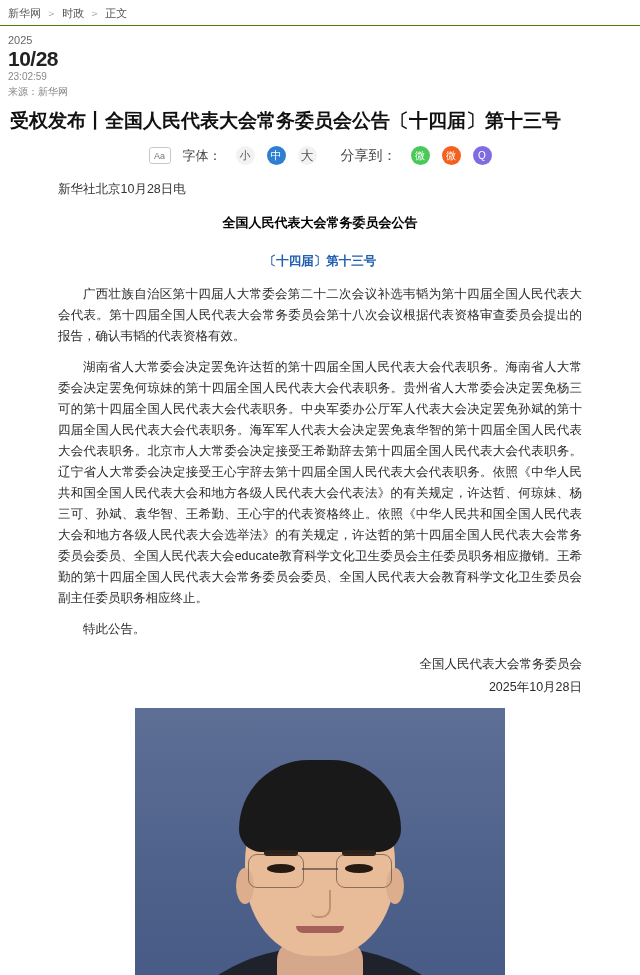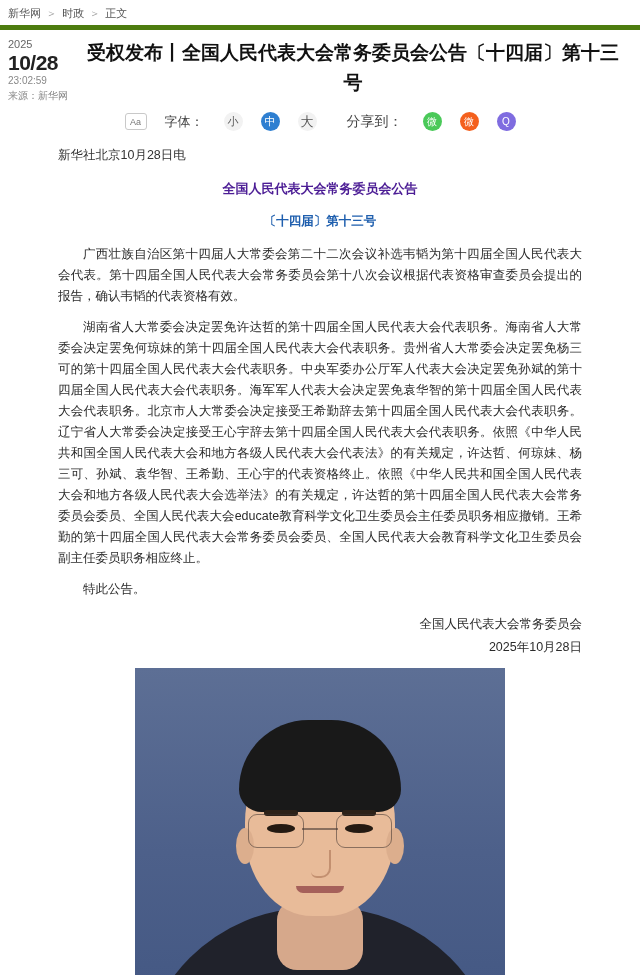--- a/index.html
+++ b/index.html
@@ -14,29 +14,30 @@
     color: #222;
     overflow: hidden;
     position: relative;
   }
 
   
   .breadcrumb {
     font-size: 11px;
     color: #555;
     padding: 6px 8px 4px 8px;
-    border-bottom: 5px solid #4d7c0f;
+    border-bottom: 1px solid #4d7c0f;
     white-space: nowrap;
   }
   .breadcrumb .crumb { color: #555; }
   .breadcrumb .sep { color: #999; margin: 0 2px; }
 
   
   .header {
     display: flex;
+    flex-direction: column;
     align-items: flex-start;
     padding: 6px 10px 0 8px;
   }
   .datecol {
     width: 70px;
     flex: 0 0 70px;
     text-align: left;
     padding-top: 2px;
     color: #333;
   }
@@ -74,21 +75,21 @@
     color: #111;
     text-align: center;
     letter-spacing: 0px;
   }
 
   
   .toolbar {
     display: flex;
     align-items: center;
     justify-content: center;
-    gap: 18px;
+    gap: 12px;
     margin: 10px 0 2px 0;
     font-size: 12px;
     color: #555;
   }
   .aa-icon {
     display: inline-flex;
     align-items: center;
     justify-content: center;
     width: 20px;
     height: 15px;
@@ -135,25 +136,25 @@
     line-height: 21px;
     color: #2b2b2b;
   }
   .dateline {
     font-size: 12.5px;
     color: #333;
     margin: 4px 0 12px 0;
   }
   .doc-title {
     text-align: center;
-    color: #4c1d95;
+    color: #000000;
     font-weight: bold;
     font-size: 13px;
     line-height: 22px;
-    margin: 2px 0 10px 0;
+    margin: 2px 0 16px 0;
   }
   .doc-sub {
     text-align: center;
     color: #1f5fae;
     font-weight: bold;
     font-size: 12.5px;
     line-height: 22px;
     margin: 0 0 12px 0;
   }
   .article p {

